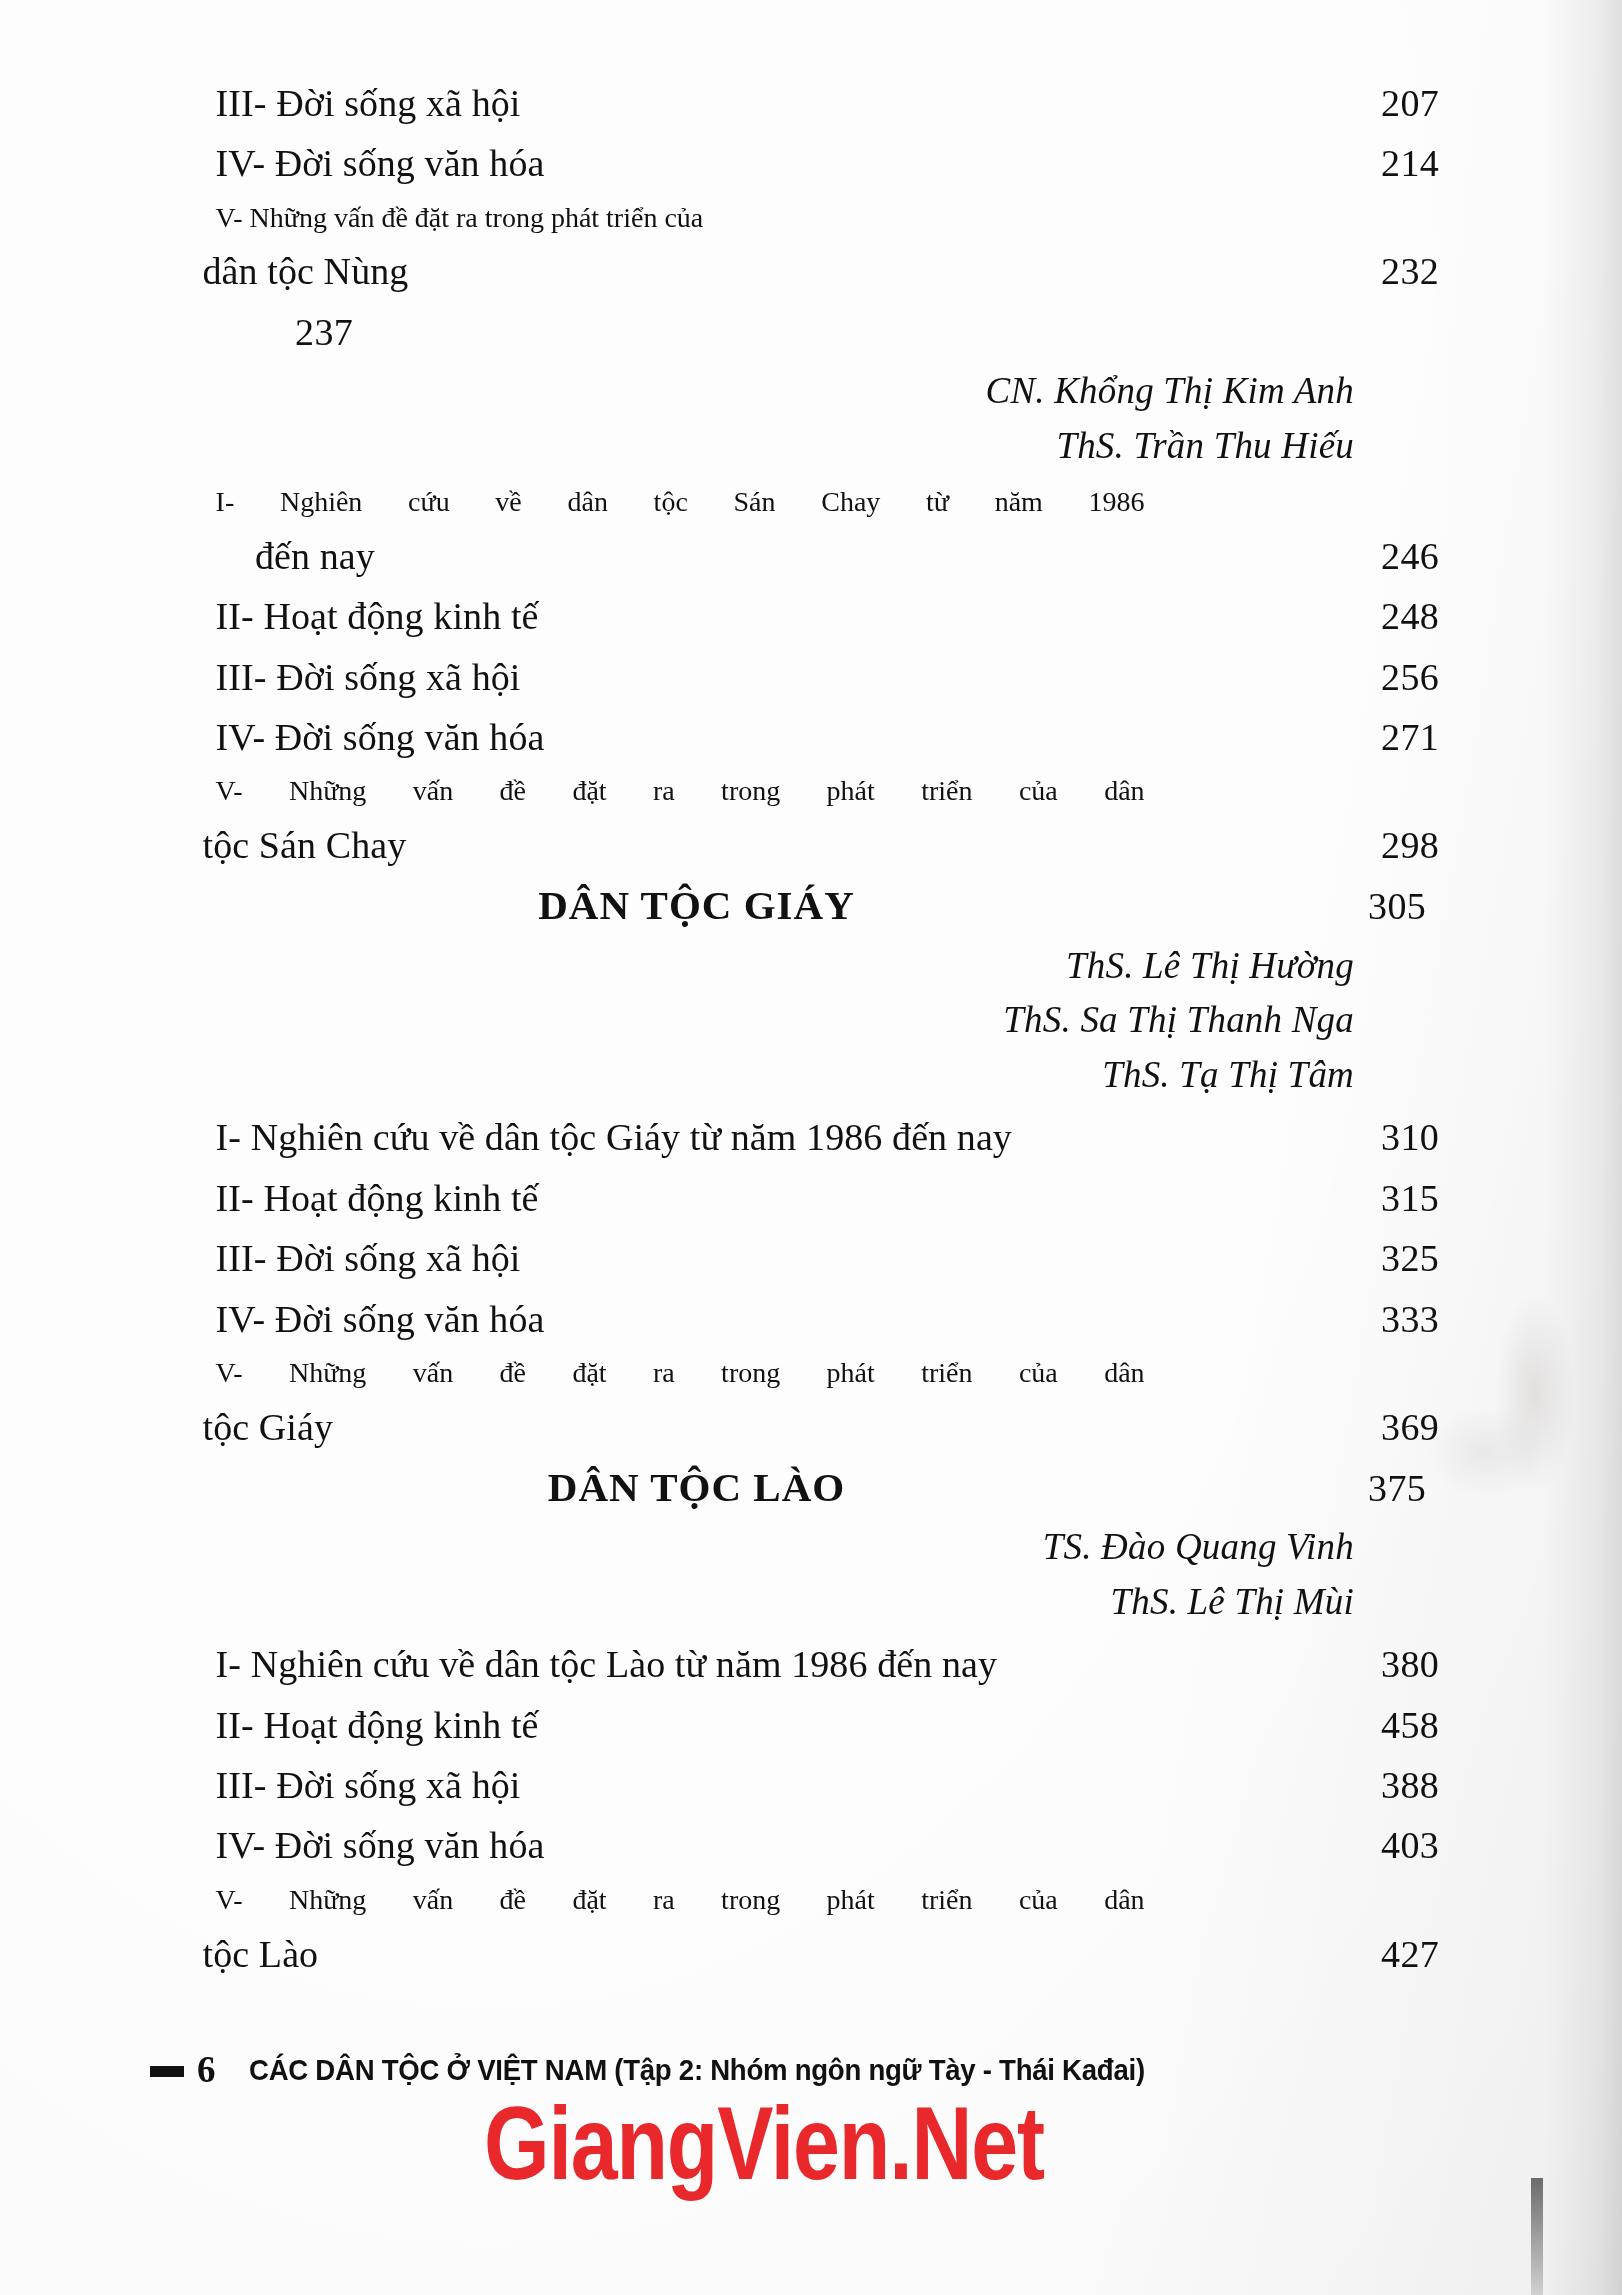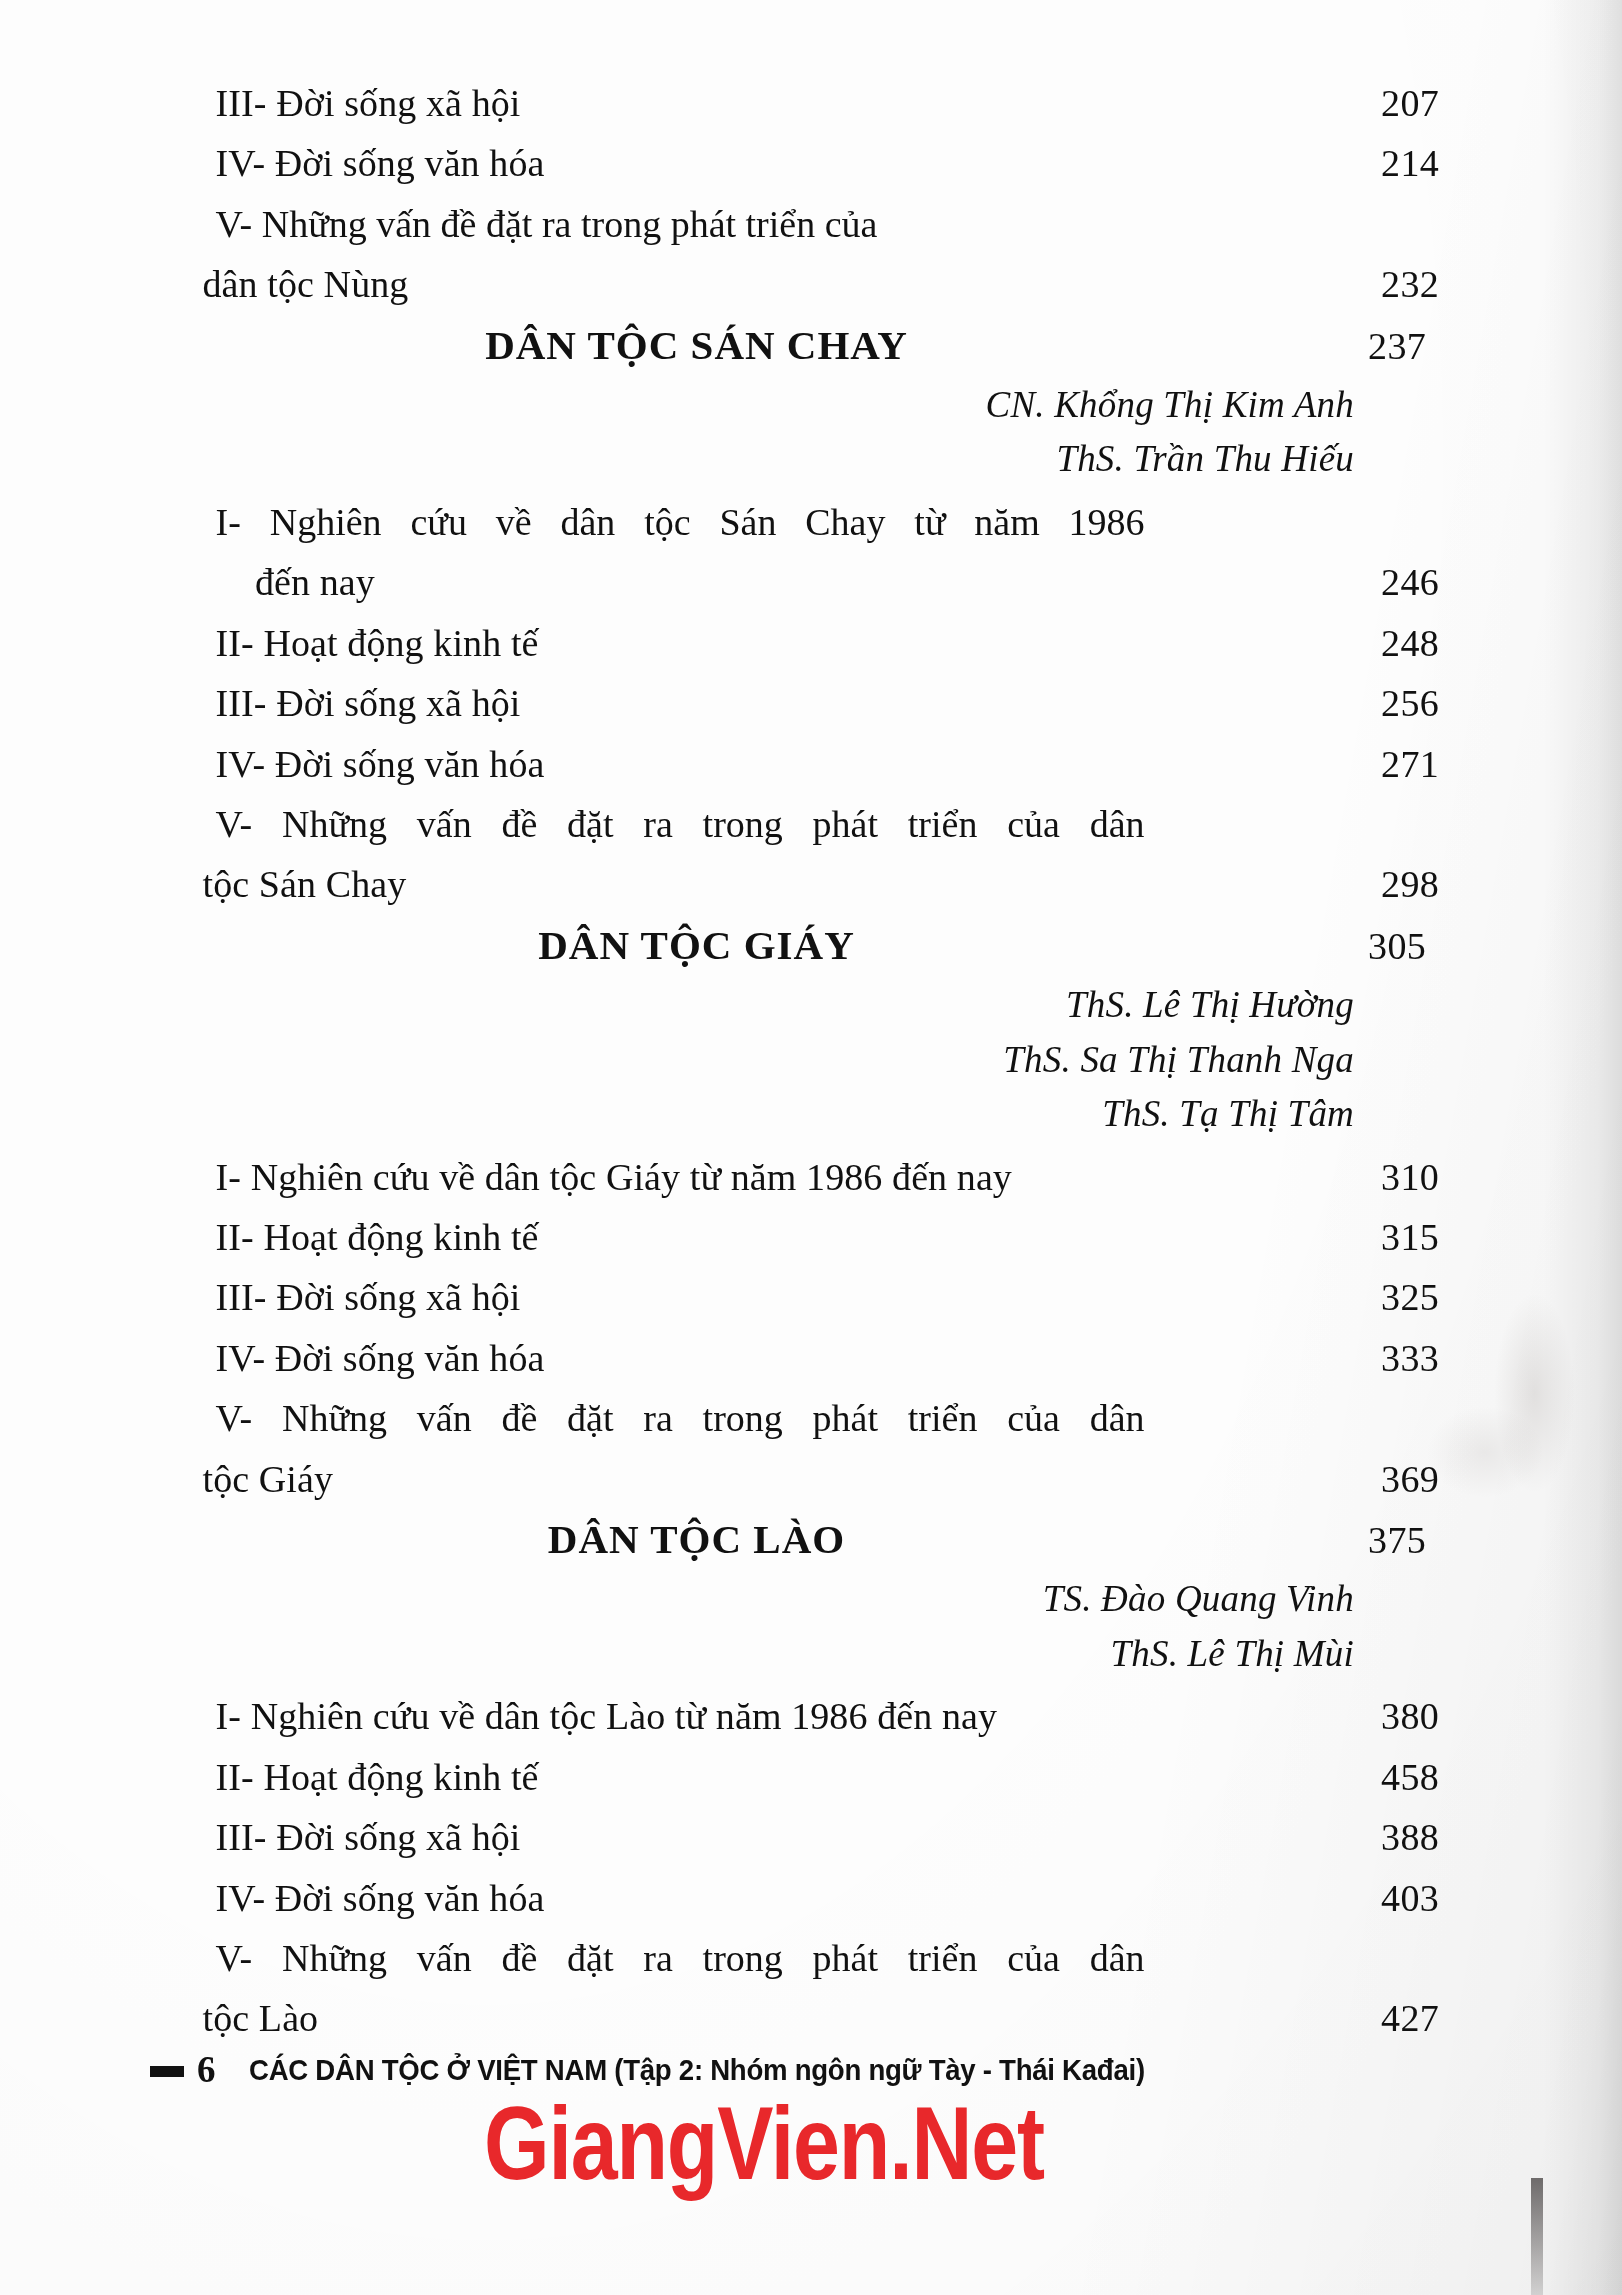--- a/index.html
+++ b/index.html
@@ -87,21 +87,21 @@
 
   
   .entry .label { flex: 0 1 auto; padding-left: 19.6px; }
 
   
   .cont .label { padding-left: 6.5px; }
 
   
   .wrap-line {
     padding-left: 19.6px;
-    font-size: 38px;
+    font-size: 28px;
     line-height: 1.28;
     width: 929px;
     text-align: justify;
     text-align-last: justify;
     margin-bottom: 11.8px;
   }
   .wrap-line.nojust {
     text-align: left;
     text-align-last: left;
   }
@@ -211,21 +211,20 @@
       <span class="label">IV- Đời sống văn hóa</span>
       <span class="pg">214</span>
     </div>
     <div class="wrap-line nojust">V- Những vấn đề đặt ra trong phát triển của</div>
     <div class="row cont">
       <span class="label">dân tộc Nùng</span>
       <span class="pg">232</span>
     </div>
 
     <div class="section-head">
-      <span class="title">DÂN TỘC SÁN CHAY</span>
       <span class="pg">237</span>
     </div>
     <div class="author-block">
       <div class="author">CN. Khổng Thị Kim Anh</div>
       <div class="author">ThS. Trần Thu Hiếu</div>
     </div>
     <div class="wrap-line">I- Nghiên cứu về dân tộc Sán Chay từ năm 1986</div>
     <div class="row cont">
       <span class="label" style="padding-left:59px;">đến nay</span>
       <span class="pg">246</span>

